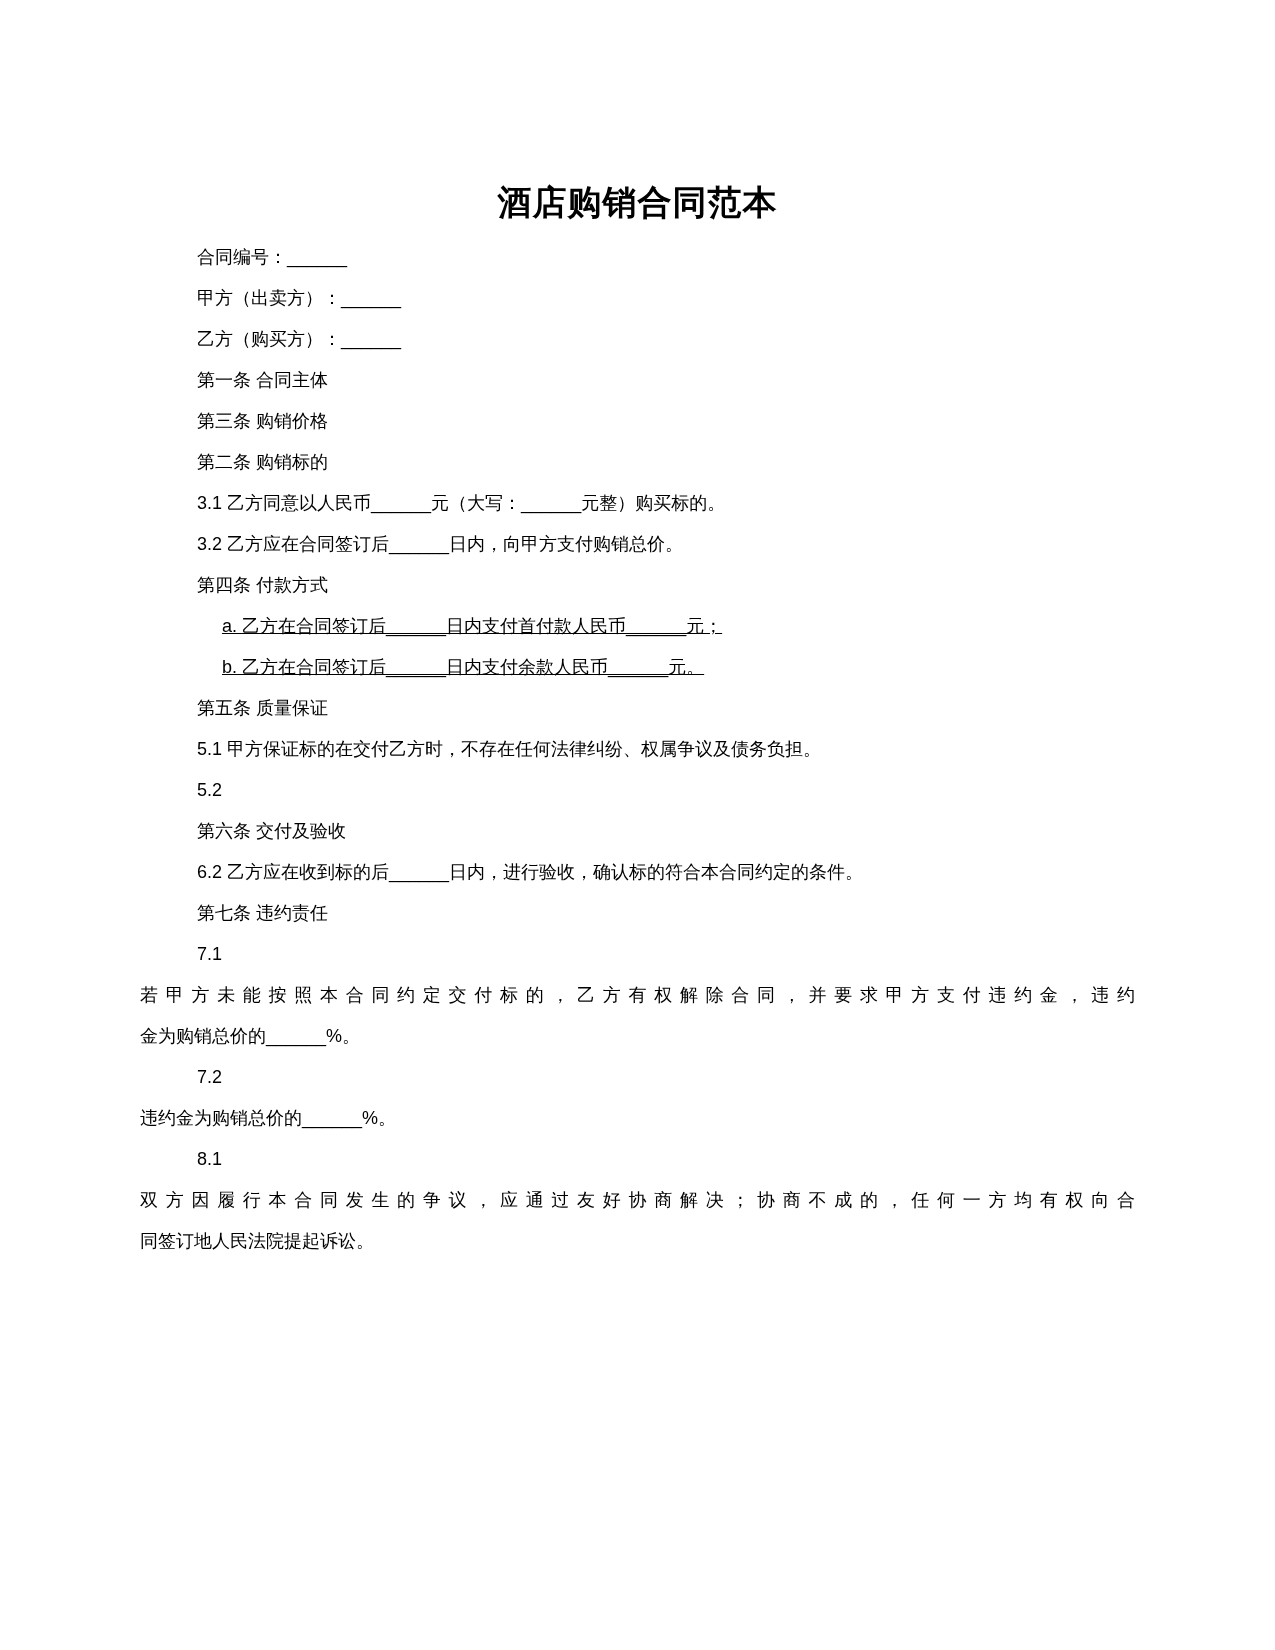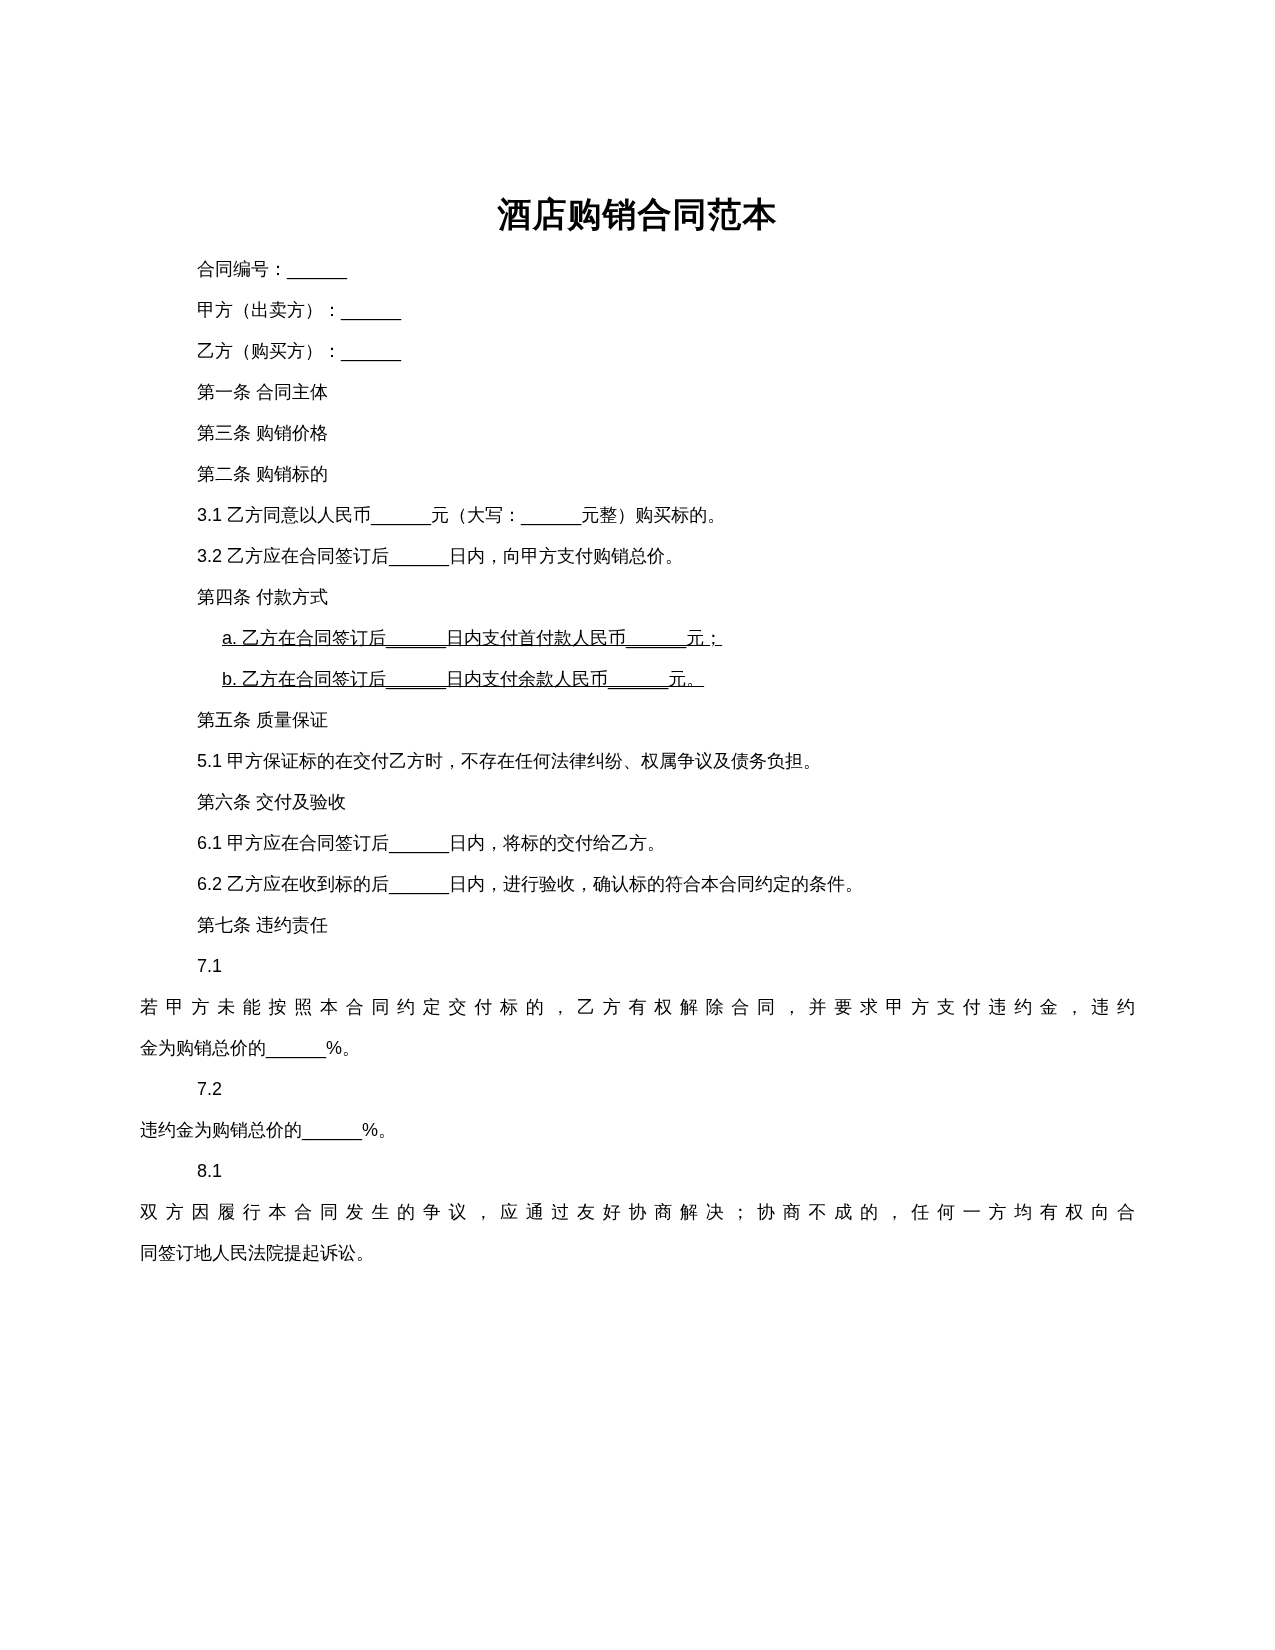--- a/index.html
+++ b/index.html
@@ -9,21 +9,20 @@
     background: #ffffff;
     position: relative;
     font-family: "Liberation Sans", sans-serif;
   }
   .page {
     position: absolute;
     inset: 0;
     overflow: hidden;
     color: #000000;
     background: #ffffff;
-    margin-top: 12px;
   }
   .doc-title {
     margin: 177px 140px 0 140px;
     font-size: 34px;
     line-height: 50px;
     font-weight: 700;
     text-align: center;
     letter-spacing: 1px;
   }
   .doc-body {
@@ -58,22 +57,22 @@
       <p class="line i1">第一条 合同主体</p>
       <p class="line i1">第三条 购销价格</p>
       <p class="line i1">第二条 购销标的</p>
       <p class="line i1">3.1 乙方同意以人民币______元（大写：______元整）购买标的。</p>
       <p class="line i1">3.2 乙方应在合同签订后______日内，向甲方支付购销总价。</p>
       <p class="line i1">第四条 付款方式</p>
       <p class="line i2">a. 乙方在合同签订后______日内支付首付款人民币______元；</p>
       <p class="line i2">b. 乙方在合同签订后______日内支付余款人民币______元。</p>
       <p class="line i1">第五条 质量保证</p>
       <p class="line i1">5.1 甲方保证标的在交付乙方时，不存在任何法律纠纷、权属争议及债务负担。</p>
+      <p class="line i1">5.2</p>
       <p class="line i1">第六条 交付及验收</p>
-      <p class="line i1">6.1 甲方应在合同签订后______日内，将标的交付给乙方。</p>
       <p class="line i1">6.2 乙方应在收到标的后______日内，进行验收，确认标的符合本合同约定的条件。</p>
       <p class="line i1">第七条 违约责任</p>
       <p class="line i1">7.1</p>
       <p class="line flush stretch">若甲方未能按照本合同约定交付标的，乙方有权解除合同，并要求甲方支付违约金，违约</p>
       <p class="line flush">金为购销总价的______%。</p>
       <p class="line i1">7.2</p>
       <p class="line flush">违约金为购销总价的______%。</p>
       <p class="line i1">8.1</p>
       <p class="line flush stretch">双方因履行本合同发生的争议，应通过友好协商解决；协商不成的，任何一方均有权向合</p>
       <p class="line flush">同签订地人民法院提起诉讼。</p>

